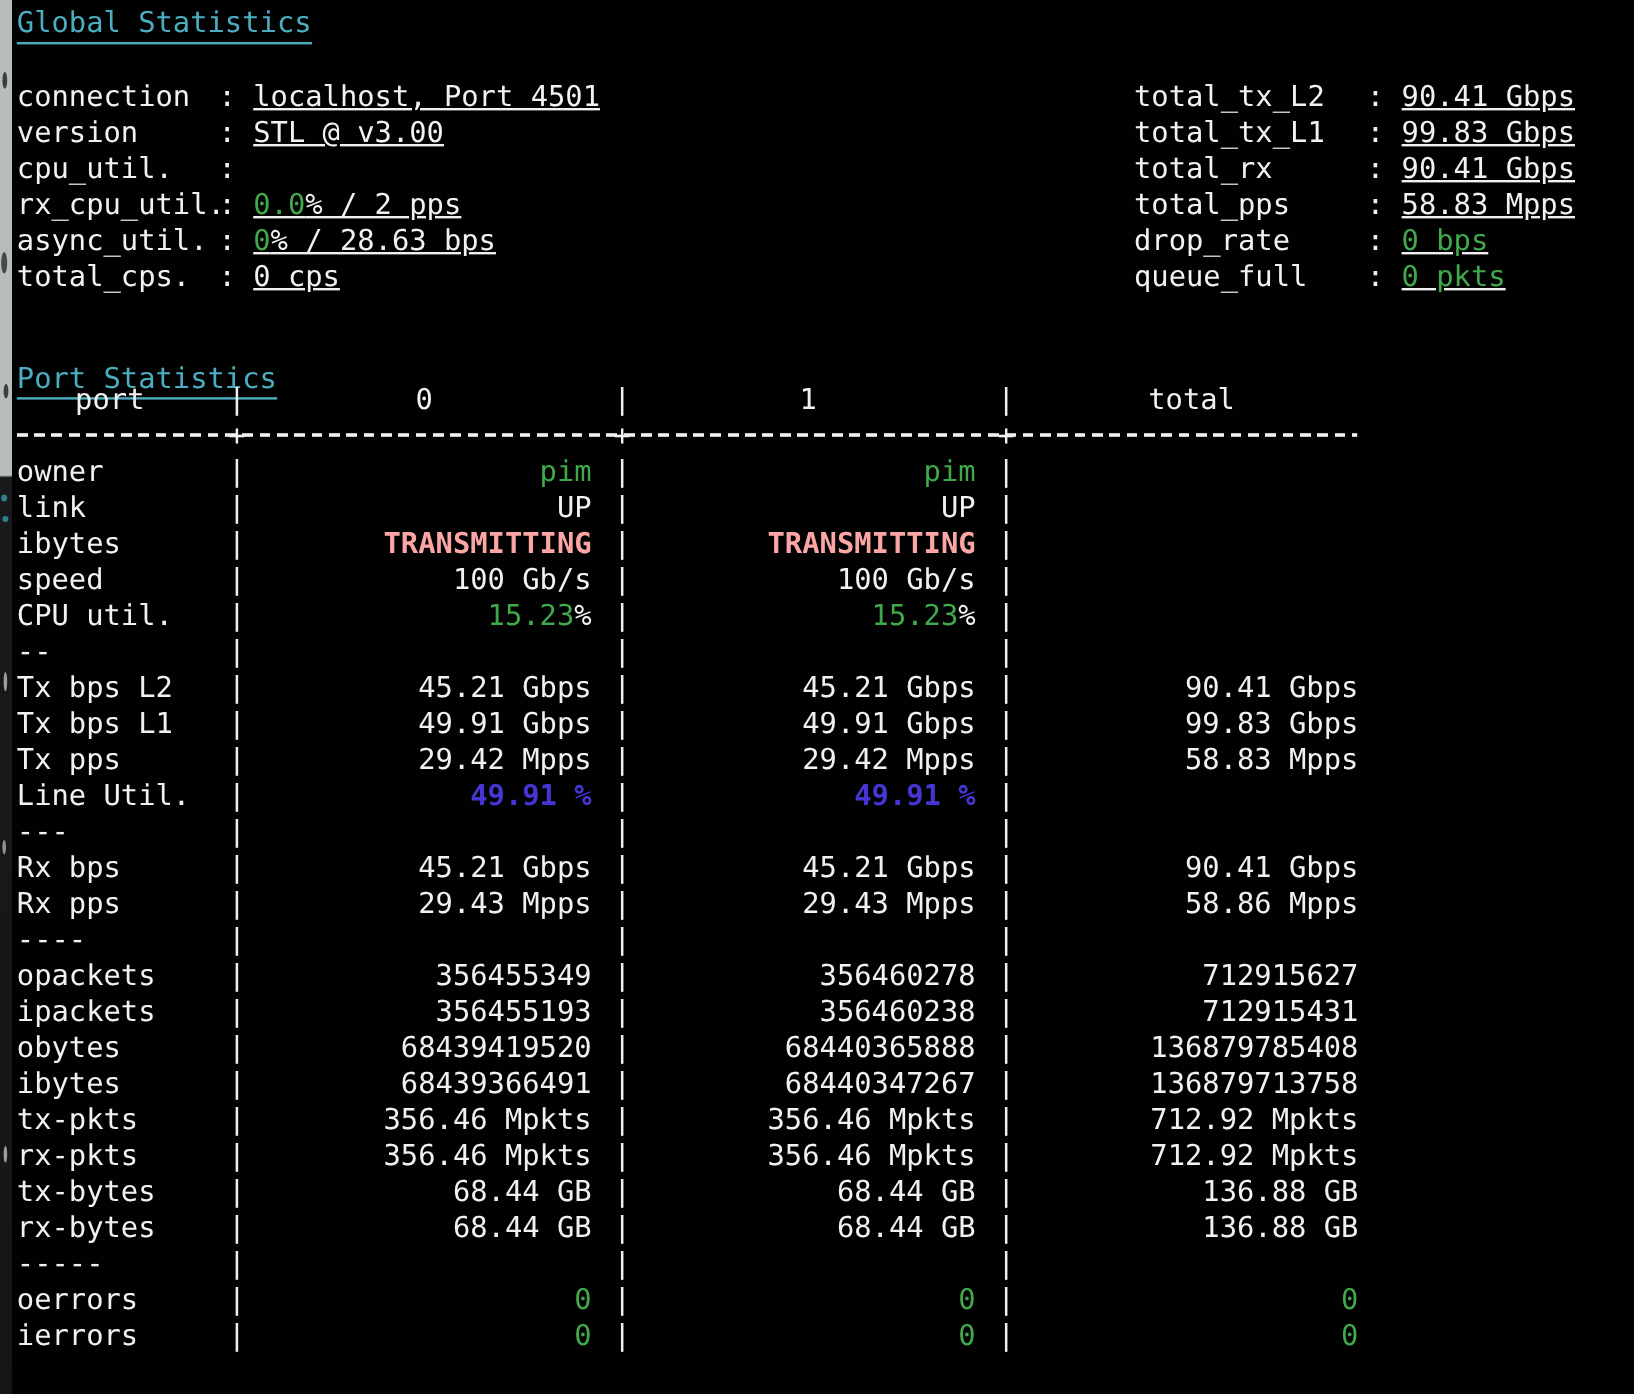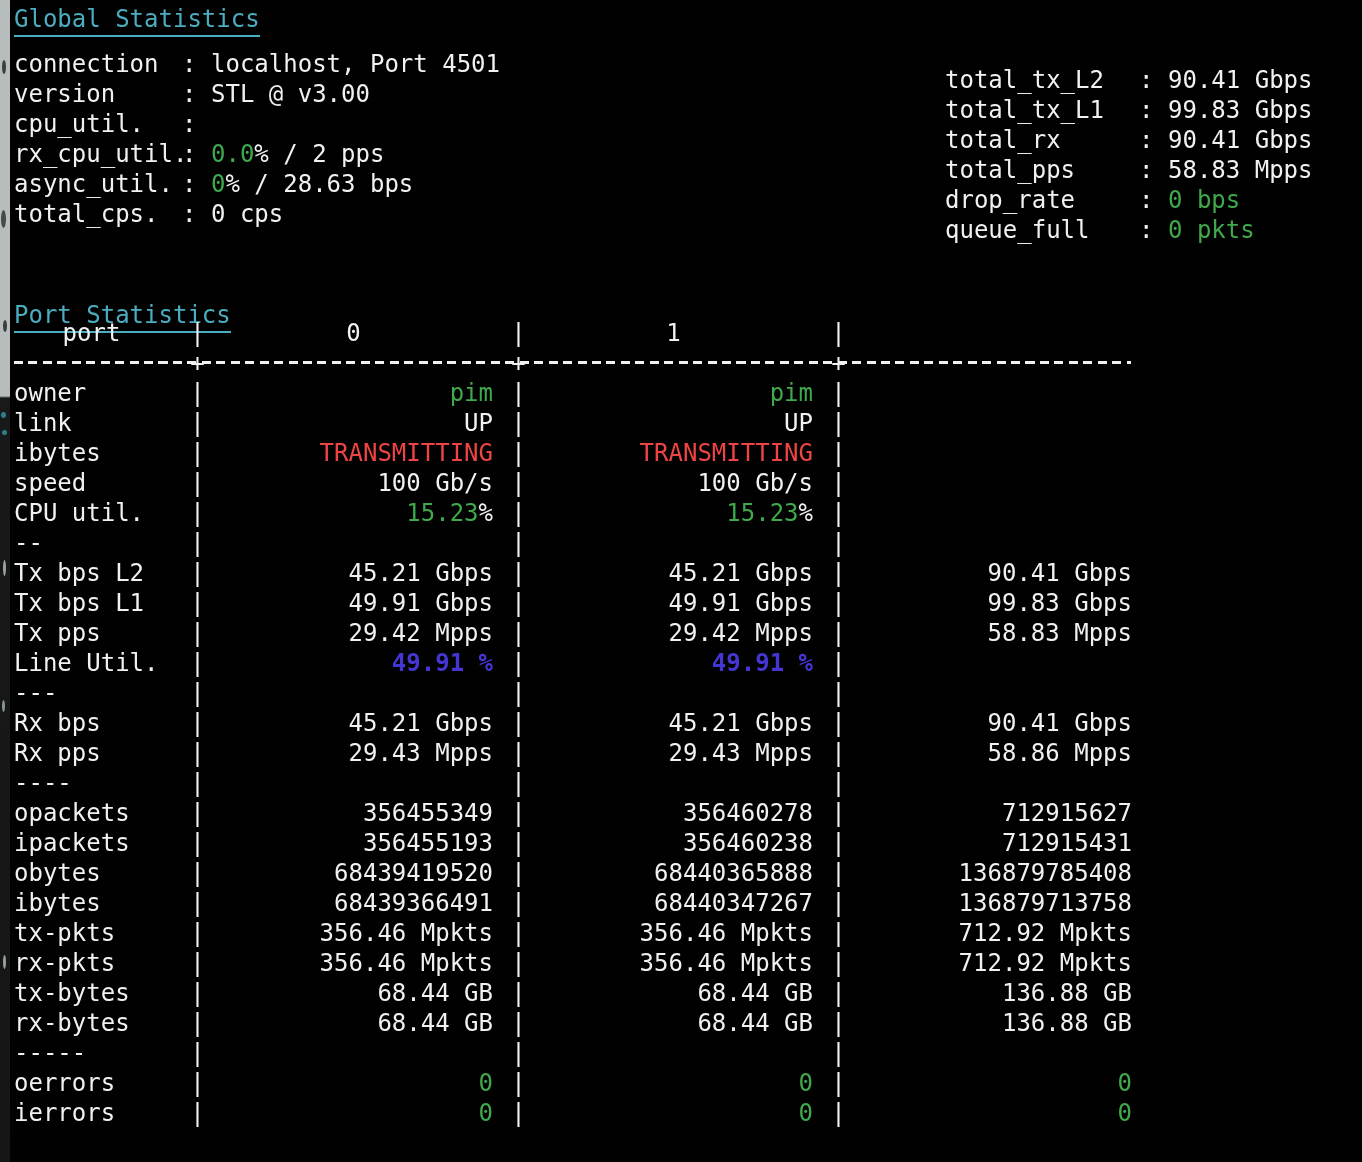--- a/index.html
+++ b/index.html
@@ -15,78 +15,78 @@
     background:linear-gradient(180deg,#b7bcbc 0,#b7bcbc 396px,#17191a 398px,#141617 100%);}
   .smudge{position:absolute;border-radius:50%;}
   
   .title{position:absolute;color:#4baec0;border-bottom:2px solid #4baec0;padding-bottom:1px;white-space:pre;}
   
   .gcol{position:absolute;}
   .grow{display:flex;height:30px;white-space:pre;}
   .glabel{flex:none;width:168px;}
   .glabel-r{flex:none;width:194px;}
   .gsep{flex:none;width:29px;}
-  .gval{flex:none;}
+  .gval{flex:none;text-decoration:underline;}
   
   #port-table{position:absolute;left:14px;top:318px;width:1160px;}
   .trow{position:relative;height:30px;white-space:pre;}
   .tl{position:absolute;left:0;top:0;}
   .hlabel{width:155px;text-align:center;}
   .pipe{position:absolute;top:0;width:15px;text-align:center;}
   .c0{position:absolute;left:200px;width:279px;text-align:right;}
   .c1{position:absolute;left:520px;width:279px;text-align:right;}
   .ct{position:absolute;left:840px;width:278px;text-align:right;}
   .hc{text-align:center;}
   .dashline{position:absolute;left:0;top:13px;width:1117px;height:3px;
     background:repeating-linear-gradient(90deg,#f1f1f1 0,#f1f1f1 9px,transparent 9px,transparent 14.45px);}
   
   .c-fg{color:#f1f1f1;}
   .c-green{color:#3fa94b;}
-  .c-greenb{color:#ef4444;font-weight:normal;}
+  .c-greenb{color:#fca5a5;font-weight:bold;}
   .c-blueb{color:#4536d4;font-weight:bold;}
 </style>
 </head>
 <body>
 
 <div class="screen">
   <div class="edge">
     <div class="smudge" style="left:2px;top:60px;width:4px;height:14px;background:#3a3f40;"></div>
     <div class="smudge" style="left:1px;top:210px;width:5px;height:18px;background:#44494a;"></div>
     <div class="smudge" style="left:3px;top:320px;width:4px;height:12px;background:#3a3f40;"></div>
     <div class="smudge" style="left:1px;top:412px;width:5px;height:6px;background:#2d7f8c;"></div>
     <div class="smudge" style="left:2px;top:430px;width:5px;height:5px;background:#2d7f8c;"></div>
     <div class="smudge" style="left:3px;top:560px;width:3px;height:16px;background:#9aa0a0;"></div>
     <div class="smudge" style="left:2px;top:700px;width:3px;height:12px;background:#8d9393;"></div>
     <div class="smudge" style="left:3px;top:955px;width:3px;height:14px;background:#9aa0a0;"></div>
   </div>
 
   <div class="title" style="left:14px;top:4px;">Global Statistics</div>
 
-  <div id="global-left" class="gcol" style="left:14px;top:49px;">
+  <div id="global-left" class="gcol" style="left:14px;top:65px;">
       <div class="grow"><span class="glabel">connection</span><span class="gsep">:</span><span class="gval"><span class="c-fg">localhost, Port 4501</span></span></div>
       <div class="grow"><span class="glabel">version</span><span class="gsep">:</span><span class="gval"><span class="c-fg">STL @ v3.00</span></span></div>
       <div class="grow"><span class="glabel">cpu_util.</span><span class="gsep">:</span></div>
       <div class="grow"><span class="glabel">rx_cpu_util.</span><span class="gsep">:</span><span class="gval"><span class="c-green">0.0</span><span class="c-fg">% / 2 pps</span></span></div>
       <div class="grow"><span class="glabel">async_util.</span><span class="gsep">:</span><span class="gval"><span class="c-green">0</span><span class="c-fg">% / 28.63 bps</span></span></div>
       <div class="grow"><span class="glabel">total_cps.</span><span class="gsep">:</span><span class="gval"><span class="c-fg">0 cps</span></span></div>
     </div>
 
   <div id="global-right" class="gcol" style="left:945px;top:65px;">
       <div class="grow"><span class="glabel-r">total_tx_L2</span><span class="gsep">:</span><span class="gval"><span class="c-fg">90.41 Gbps</span></span></div>
       <div class="grow"><span class="glabel-r">total_tx_L1</span><span class="gsep">:</span><span class="gval"><span class="c-fg">99.83 Gbps</span></span></div>
       <div class="grow"><span class="glabel-r">total_rx</span><span class="gsep">:</span><span class="gval"><span class="c-fg">90.41 Gbps</span></span></div>
       <div class="grow"><span class="glabel-r">total_pps</span><span class="gsep">:</span><span class="gval"><span class="c-fg">58.83 Mpps</span></span></div>
       <div class="grow"><span class="glabel-r">drop_rate</span><span class="gsep">:</span><span class="gval"><span class="c-green">0 bps</span></span></div>
       <div class="grow"><span class="glabel-r">queue_full</span><span class="gsep">:</span><span class="gval"><span class="c-green">0 pkts</span></span></div>
     </div>
 
   <div class="title" style="left:14px;top:274px;margin-top:26px;">Port Statistics</div>
 
   <div id="port-table">
-      <div class="trow"><div class="tl hlabel">port</div><span class="pipe" style="left: 176px;">|</span><span class="pipe" style="left: 497px;">|</span><span class="pipe" style="left: 817px;">|</span><div class="c0 hc">0</div><div class="c1 hc">1</div></div>
+      <div class="trow"><div class="tl hlabel">port</div><span class="pipe" style="left: 176px;">|</span><span class="pipe" style="left: 497px;">|</span><span class="pipe" style="left: 817px;">|</span><div class="c0 hc">0</div><div class="c1 hc">1</div><div class="ct hc">total</div></div>
       <div class="trow"><div class="dashline"></div><span class="pipe" style="left: 176px;">+</span><span class="pipe" style="left: 497px;">+</span><span class="pipe" style="left: 817px;">+</span></div>
       <div class="trow"><div class="tl">owner</div><span class="pipe" style="left: 176px;">|</span><span class="pipe" style="left: 497px;">|</span><span class="pipe" style="left: 817px;">|</span><div class="c0"><span class="c-green">pim</span></div><div class="c1"><span class="c-green">pim</span></div><div class="ct"></div></div>
       <div class="trow"><div class="tl">link</div><span class="pipe" style="left: 176px;">|</span><span class="pipe" style="left: 497px;">|</span><span class="pipe" style="left: 817px;">|</span><div class="c0"><span class="c-fg">UP</span></div><div class="c1"><span class="c-fg">UP</span></div><div class="ct"></div></div>
       <div class="trow"><div class="tl">ibytes</div><span class="pipe" style="left: 176px;">|</span><span class="pipe" style="left: 497px;">|</span><span class="pipe" style="left: 817px;">|</span><div class="c0"><span class="c-greenb">TRANSMITTING</span></div><div class="c1"><span class="c-greenb">TRANSMITTING</span></div><div class="ct"></div></div>
       <div class="trow"><div class="tl">speed</div><span class="pipe" style="left: 176px;">|</span><span class="pipe" style="left: 497px;">|</span><span class="pipe" style="left: 817px;">|</span><div class="c0"><span class="c-fg">100 Gb/s</span></div><div class="c1"><span class="c-fg">100 Gb/s</span></div><div class="ct"></div></div>
       <div class="trow"><div class="tl">CPU util.</div><span class="pipe" style="left: 176px;">|</span><span class="pipe" style="left: 497px;">|</span><span class="pipe" style="left: 817px;">|</span><div class="c0"><span class="c-green">15.23</span><span class="c-fg">%</span></div><div class="c1"><span class="c-green">15.23</span><span class="c-fg">%</span></div><div class="ct"></div></div>
       <div class="trow"><div class="tl">--</div><span class="pipe" style="left: 176px;">|</span><span class="pipe" style="left: 497px;">|</span><span class="pipe" style="left: 817px;">|</span><div class="c0"></div><div class="c1"></div><div class="ct"></div></div>
       <div class="trow"><div class="tl">Tx bps L2</div><span class="pipe" style="left: 176px;">|</span><span class="pipe" style="left: 497px;">|</span><span class="pipe" style="left: 817px;">|</span><div class="c0"><span class="c-fg">45.21 Gbps</span></div><div class="c1"><span class="c-fg">45.21 Gbps</span></div><div class="ct"><span class="c-fg">90.41 Gbps</span></div></div>
       <div class="trow"><div class="tl">Tx bps L1</div><span class="pipe" style="left: 176px;">|</span><span class="pipe" style="left: 497px;">|</span><span class="pipe" style="left: 817px;">|</span><div class="c0"><span class="c-fg">49.91 Gbps</span></div><div class="c1"><span class="c-fg">49.91 Gbps</span></div><div class="ct"><span class="c-fg">99.83 Gbps</span></div></div>
       <div class="trow"><div class="tl">Tx pps</div><span class="pipe" style="left: 176px;">|</span><span class="pipe" style="left: 497px;">|</span><span class="pipe" style="left: 817px;">|</span><div class="c0"><span class="c-fg">29.42 Mpps</span></div><div class="c1"><span class="c-fg">29.42 Mpps</span></div><div class="ct"><span class="c-fg">58.83 Mpps</span></div></div>

